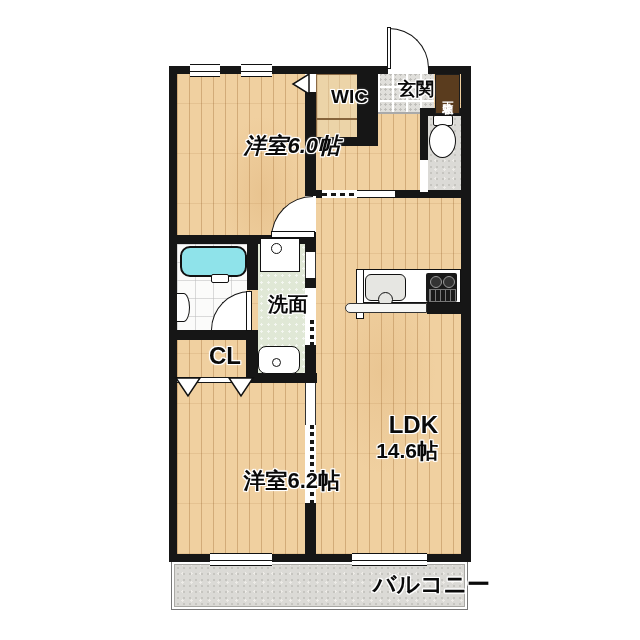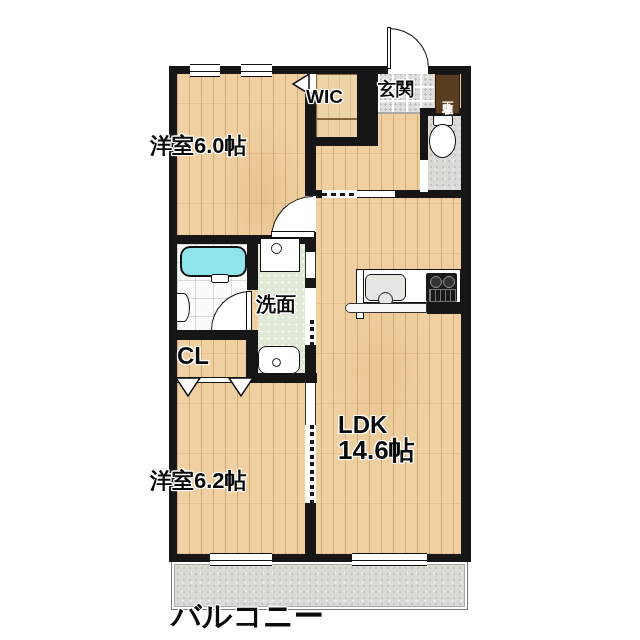--- a/index.html
+++ b/index.html
@@ -38,21 +38,21 @@
   .teeth{position:absolute;z-index:6;width:4px;background-image:
     repeating-linear-gradient(180deg,#161616 0 4px, transparent 4px 7.5px);}
   .dashh{position:absolute;z-index:6;height:3px;background-image:
     repeating-linear-gradient(90deg,#161616 0 5px, transparent 5px 9px);}
   
   .win{position:absolute;background:#fff;border-top:1.5px solid #111;border-bottom:1.5px solid #111;z-index:6;}
   .win::after{content:"";position:absolute;left:0;right:0;top:50%;border-top:1px solid #111;}
   
   .fix{position:absolute;background:#fff;border:1.5px solid #111;z-index:7;box-sizing:border-box;}
   .arc{position:absolute;z-index:7;box-sizing:border-box;}
-  .lbl{position:absolute;z-index:9;color:#0a0a0a;font-weight:bold;text-align:left;line-height:1.05;
+  .lbl{position:absolute;z-index:9;color:#0a0a0a;font-weight:bold;text-align:right;line-height:1.05;
     text-shadow:-1px -1px 0 #fff,1px -1px 0 #fff,-1px 1px 0 #fff,1px 1px 0 #fff,-1px 0 0 #fff,1px 0 0 #fff,0 -1px 0 #fff,0 1px 0 #fff,0 0 3px #fff;}
   .shoe{position:absolute;z-index:7;background:#5a3c1e;border:1px solid #1c1c1c;
     display:flex;align-items:center;justify-content:center;}
   .shoe .vtxt{writing-mode:vertical-rl;color:#fff;font-size:11px;font-weight:bold;letter-spacing:1px;}
   svg{position:absolute;z-index:8;overflow:visible;}
 </style>
 </head>
 <body>
 
 <div class="stage">
@@ -154,25 +154,25 @@
   </svg>
 
   <div class="shoe" style="left:435px;top:74px;width:23px;height:38px;">
     <span class="vtxt">下駄箱</span>
   </div>
 
   <div class="abs" style="left:171px;top:561px;width:297px;height:49px;background:#fff;border:1px solid #777;z-index:2;box-sizing:border-box;">
     <div class="speckle" style="left:2px;top:2px;right:2px;bottom:2px;border:1px solid #a9a8a4;"></div>
   </div>
 
-  <div class="lbl" style="left:150px;top:134px;width:190px;font-size:22px;">洋室6.0帖</div>
+  <div class="lbl" style="left:150px;top:134px;width:190px;font-size:22px;font-style:italic;">洋室6.0帖</div>
   <div class="lbl" style="left:306px;top:87px;width:62px;font-size:19px;">WIC</div>
   <div class="lbl" style="left:378px;top:80px;width:56px;font-size:18px;">玄関</div>
   <div class="lbl" style="left:256px;top:294px;width:52px;font-size:20px;">洗面</div>
   <div class="lbl" style="left:177px;top:343px;width:64px;font-size:24px;">CL</div>
   <div class="lbl" style="left:338px;top:412px;width:100px;font-size:24px;">
     <span>LDK</span><br>
-    <span style="font-size:26px;">14.6帖</span>
+    <span style="font-size:21px;">14.6帖</span>
   </div>
   <div class="lbl" style="left:150px;top:457px;width:190px;font-size:22px;margin-top:12px;">洋室6.2帖</div>
-  <div class="lbl" style="left:171px;top:572px;width:319px;font-size:30px;margin-top:28px;">バルコニー</div>
+  <div class="lbl" style="left:171px;top:572px;width:319px;font-size:23px;">バルコニー</div>
 
 </div>
 
 </body></html>

